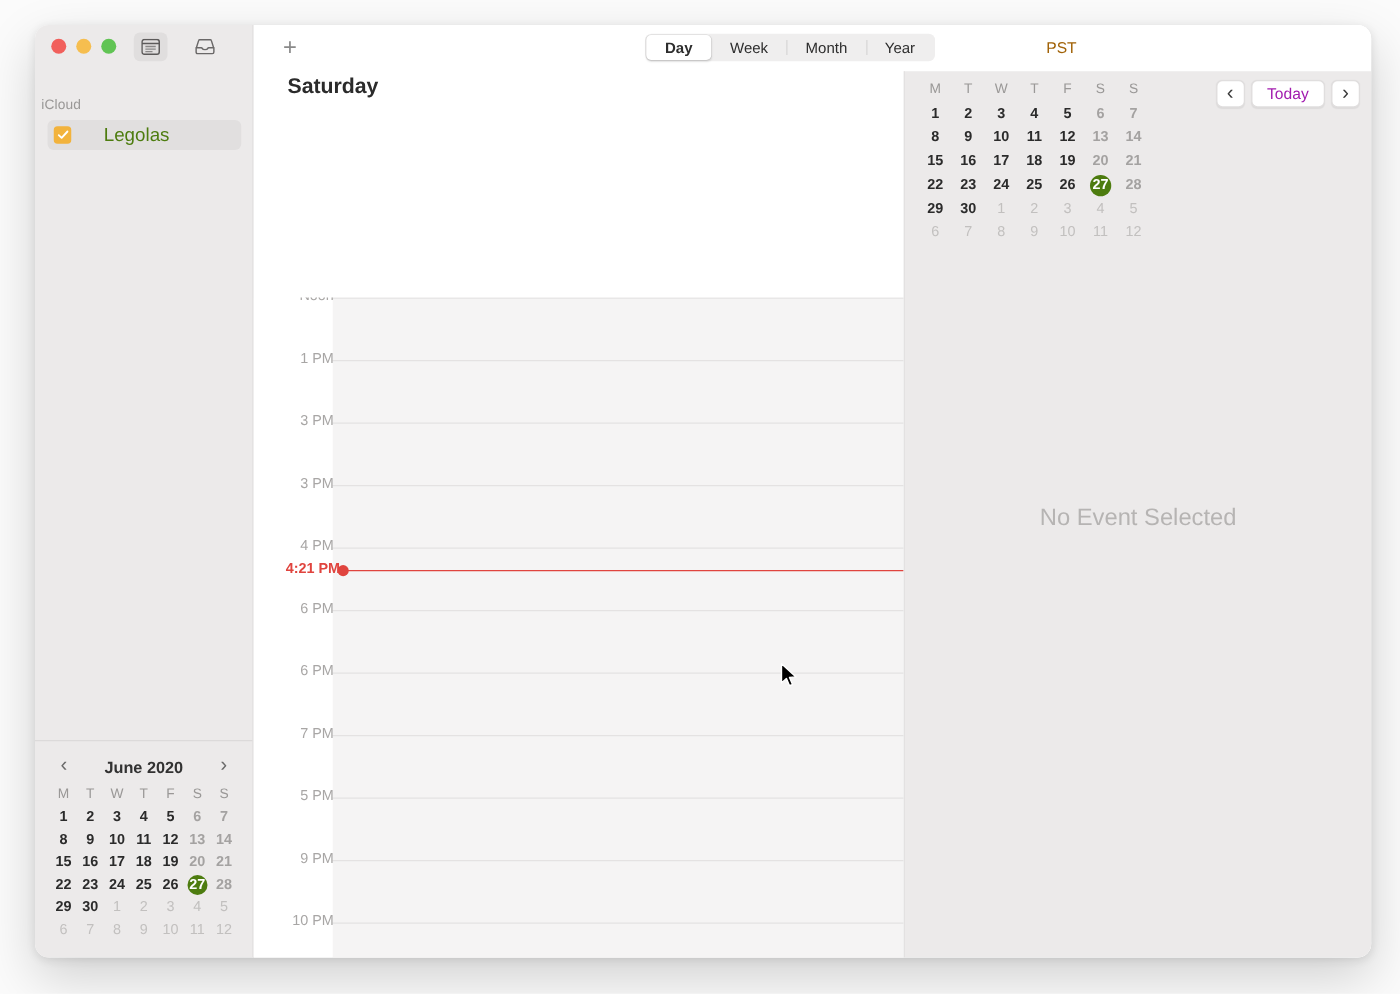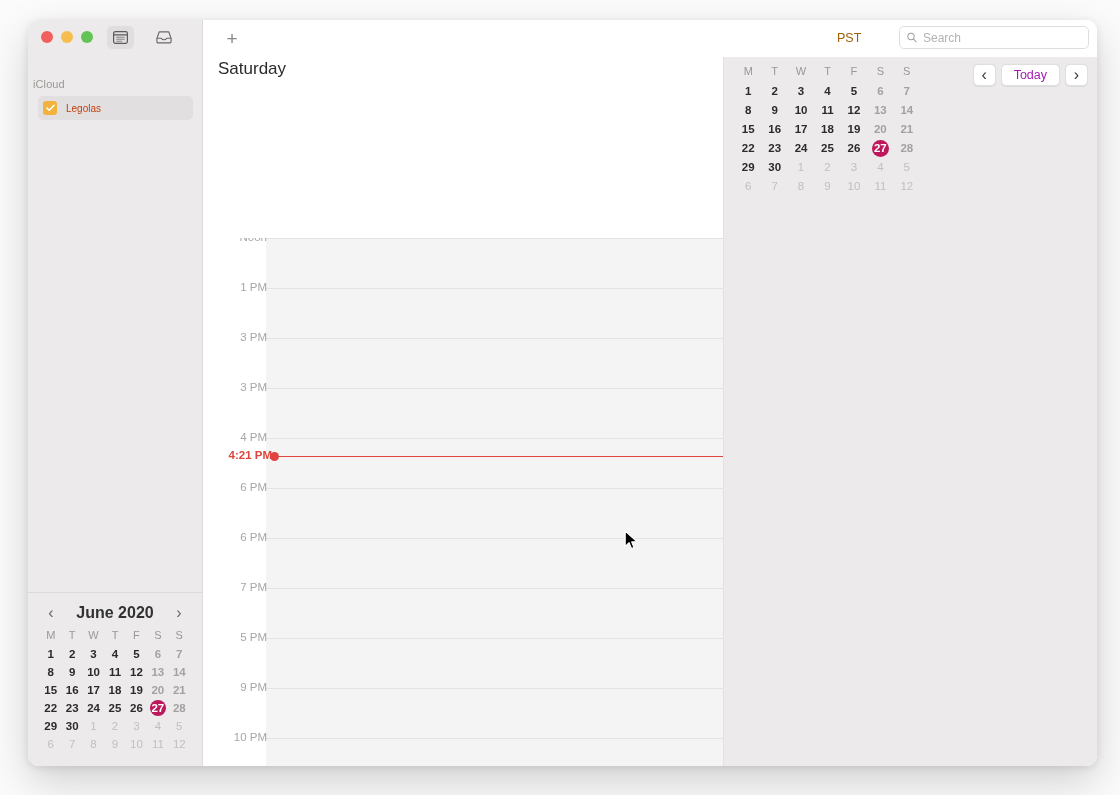--- a/index.html
+++ b/index.html
@@ -65,33 +65,33 @@
     background: #e1dfdf;
     border-radius: 5px;
   }
   .cal-check {
     width: 14px; height: 14px; border-radius: 3px;
     background: #f2b33d;
     display: flex; align-items: center; justify-content: center;
     flex: 0 0 14px;
   }
   .cal-check svg { display:block; }
-  .cal-name { font-size: 10px; color: #c2410c; }
+  .cal-name { font-size: 15px; color: #4d7c0f; margin-left: 17px; }
 
   
   .side-mini {
     position: absolute; left: 0; right: 0; bottom: 0;
     padding: 10px 12px 14px 12px;
     border-top: 1px solid #dcdada;
   }
   .mini-head {
     display: flex; align-items: center; justify-content: space-between;
     height: 20px; margin-bottom: 6px; padding: 0 4px;
   }
-  .mini-title { font-size: 16px; color: #323232; font-weight: 600; }
+  .mini-title { font-size: 13px; color: #323232; font-weight: 600; }
   .chev {
     width: 14px; height: 16px; display: flex;
     align-items: center; justify-content: center; color: #6a6a6a;
   }
   .mini-grid {
     display: grid; grid-template-columns: repeat(7, 1fr);
     row-gap: 2px; text-align: center;
   }
   .mini-grid .dow {
     font-size: 11px; color: #9a9897; font-weight: 400;
@@ -100,21 +100,21 @@
   .mini-grid .d {
     font-size: 11.5px; color: #2b2b2b; font-weight: 700;
     line-height: 16px; height: 16px; position: relative;
   }
   .mini-grid .d.wknd { color: #a4a2a1; }
   .mini-grid .d.out { color: #c2c0bf; font-weight: 400; }
   .mini-grid .d.today span {
     display: inline-block;
     width: 16px; height: 16px; line-height: 16px;
     border-radius: 50%;
-    background: #be185d; color: #fff;
+    background: #4d7c0f; color: #fff;
   }
 
   
   .main { flex: 1 1 auto; position: relative; background: #ffffff; height: 100%; }
 
   .topbar {
     position: relative; height: 37px; width: 100%;
     background: #ffffff;
   }
   .plus-btn {
@@ -178,21 +178,21 @@
   }
   .day-title {
     padding: 12px 0 0 14px;
     font-size: 31px; line-height: 38px; color: #1b1b1b;
     white-space: nowrap;
   }
   .day-title .b { font-weight: 700; }
   .day-title .l { font-weight: 300; color: #2a2a2a; }
   .day-sub {
     padding: 2px 0 0 15px;
-    font-size: 17px; color: #2b2b2b; font-weight: 400;
+    font-size: 17px; color: #2b2b2b; font-weight: 700; margin-left: 12px;
   }
 
   .allday {
     position: relative; margin-top: 9px;
     height: 19px;
     border-top: 1px solid #e6e4e4;
     border-bottom: 2px solid #c9c7c7;
     background: #ffffff;
   }
   .allday .lbl {
@@ -389,30 +389,29 @@
             <div class="d out"><span>12</span></div>
           </div>
       </div>
     </div>
 
     <div class="main">
 
       <div class="topbar">
         <div class="plus-btn">+</div>
 
+        <div class="segmented">
+          <div class="seg active">Day</div>
+          <div class="seg">Week</div>
+          <div class="seg">Month</div>
+          <div class="seg">Year</div>
+        </div>
 
         <div class="tz">PST</div>
 
-        <div class="search">
-          <svg width="11" height="11" viewBox="0 0 11 11">
-            <circle cx="4.4" cy="4.4" r="3.5" stroke="#a3a1a0" stroke-width="1.15" fill="none"></circle>
-            <line x1="7.1" y1="7.1" x2="10.2" y2="10.2" stroke="#a3a1a0" stroke-width="1.15" stroke-linecap="round"></line>
-          </svg>
-          <input type="text" placeholder="Search" style="">
-        </div>
       </div>
 
       <div class="center">
         <div class="day-sub">Saturday</div>
 
 
         <div class="grid-wrap">
           <div class="grid">
             <div class="col"></div>
             <div class="gutter"></div>
@@ -527,20 +526,21 @@
                 <div class="d out"><span>11</span></div>
                 <div class="d out"><span>12</span></div>
               </div>
           </div>
           <div class="nav-group">
             <div class="nav-btn arrow">‹</div>
             <div class="nav-btn today">Today</div>
             <div class="nav-btn arrow">›</div>
           </div>
         </div>
+        <div class="no-event">No Event Selected</div>
       </div>
     </div>
   </div>
 
   <div class="cursor">
     <svg width="16" height="22" viewBox="0 0 16 22">
       <path d="M1.2 1 L1.2 16.4 L5.1 12.7 L7.6 18.6 L10 17.6 L7.6 11.9 L12.8 11.6 Z" fill="#000" stroke="#fff" stroke-width="1.1" stroke-linejoin="round"></path>
     </svg>
   </div>
 </div>

